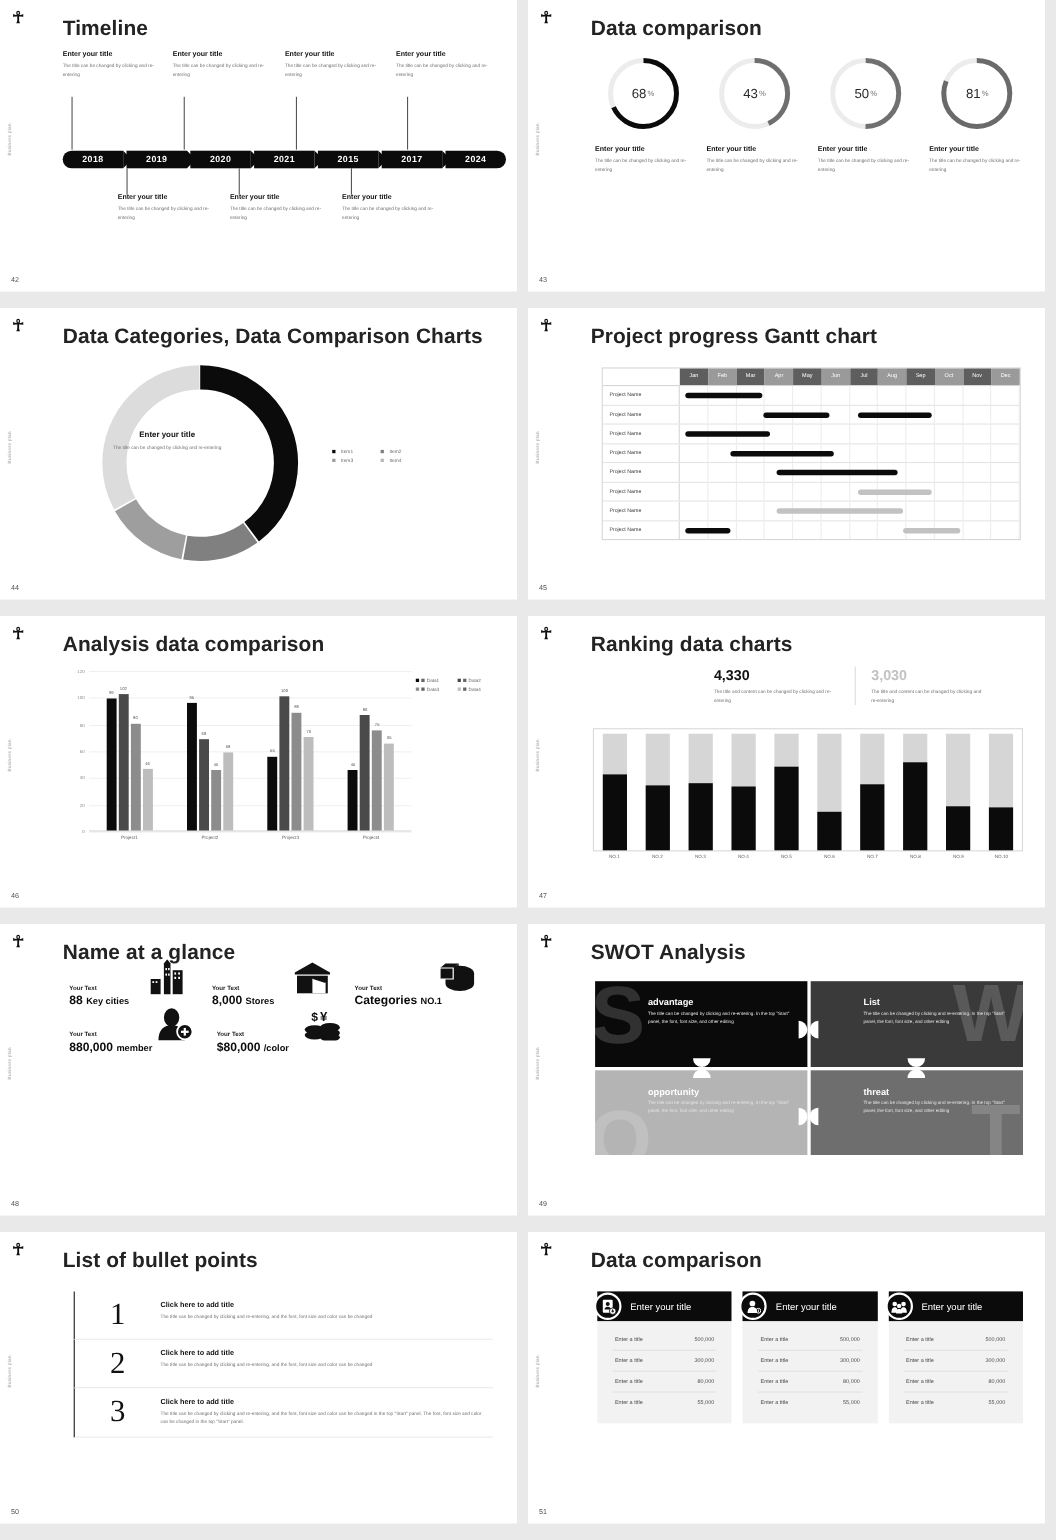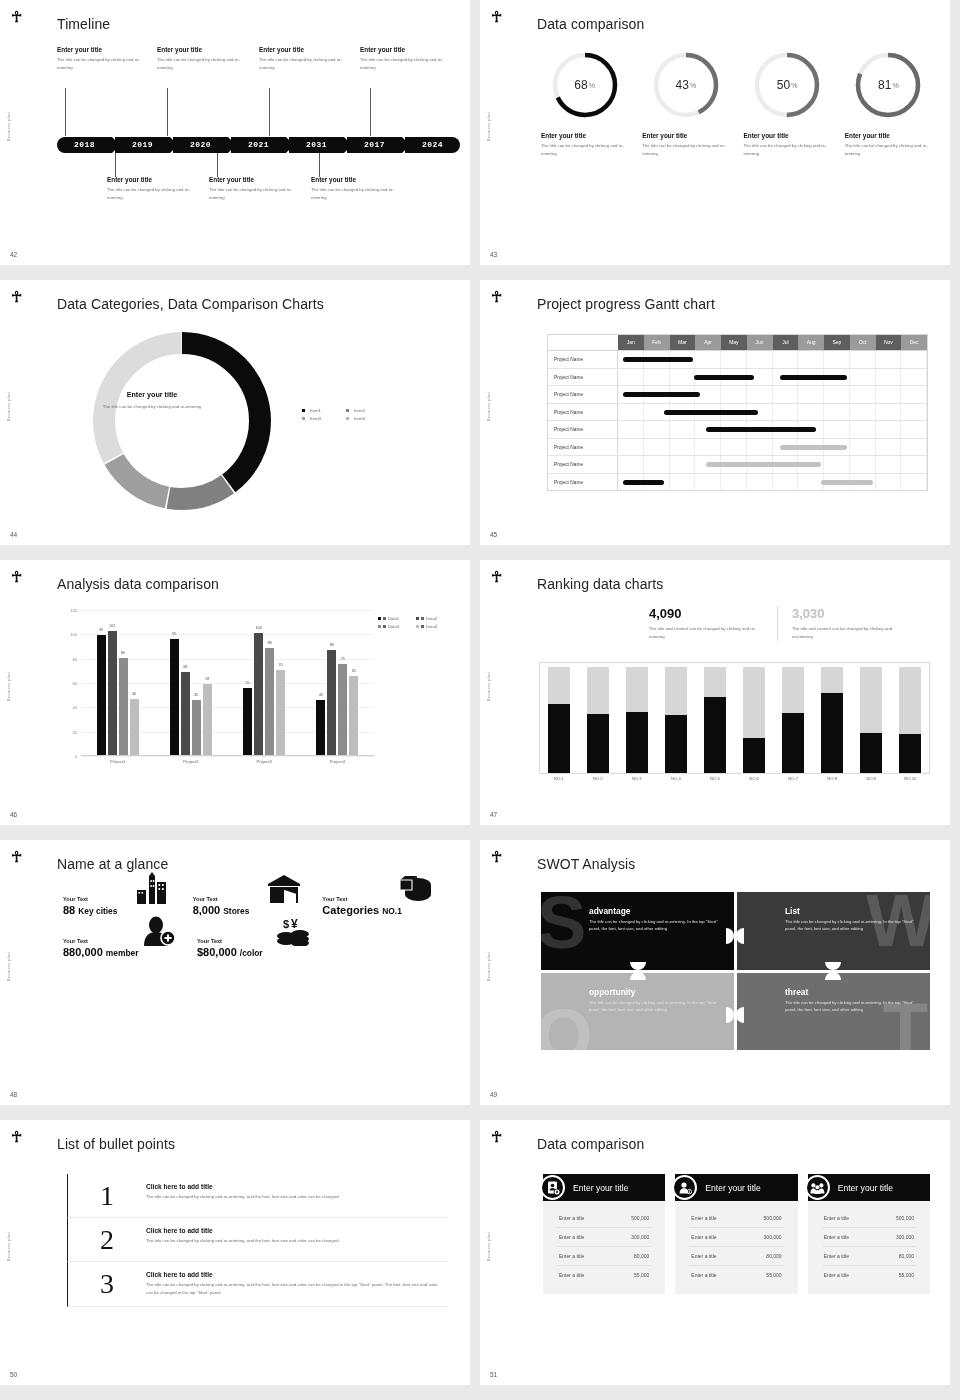--- a/index.html
+++ b/index.html
@@ -27,34 +27,34 @@
   .vlabel {
     position: absolute; left: 6px; top: 112px;
     font-size: 4.2px; letter-spacing: .25px; color: #9b9b9b;
     writing-mode: vertical-rl; transform: rotate(180deg);
     white-space: nowrap;
   }
   .pgnum { position: absolute; left: 10px; bottom: 7px; font-size: 6.5px; color: #555; }
 
   .stitle {
     position: absolute; left: 57px; top: 16px;
-    font-size: 14px; color: #232323; font-weight: 400; letter-spacing: .1px;
+    font-size: 19px; color: #232323; font-weight: 700; letter-spacing: .1px;
   }
   .body { position: absolute; left: 57px; right: 18px; top: 42px; bottom: 20px; }
 
   
   .h4 { font-size: 6.4px; font-weight: 700; color: #111; }
   .p3 { font-size: 4.3px; color: #6f6f6f; line-height: 1.85; }
 
   
   .tl-top { position: absolute; left: 0; top: 4px; width: 100%; height: 52px; }
   .tl-item { position: absolute; width: 98px; }
   .tl-item .h4 { margin-bottom: 3px; }
   .tl-stem { position: absolute; width: 1px; background: #555; }
-  .tl-bar { position: absolute; left: 0; top: 95px; height: 16px; display: flex; font-family: Liberation Mono, monospace; }
+  .tl-bar { position: absolute; left: 0; top: 95px; height: 16px; display: flex; }
   .chev {
     position: relative; width: 55px; height: 16px; background: #0b0b0b;
     color: #fff; font-size: 8px; font-weight: 700; text-align: center;
     line-height: 16px; margin-right: 3px; letter-spacing: .4px;
   }
   .chev:first-child { border-radius: 8px 0 0 8px; }
   .chev:last-child { border-radius: 0 8px 8px 0; margin-right: 0; }
   .chev:not(:last-child)::after {
     content: ""; position: absolute; right: -8px; top: 0;
     border-left: 8px solid #0b0b0b; border-top: 8px solid transparent;
@@ -220,21 +220,21 @@
           <div class="tl-item" style="left: 303px;">
             <div class="h4">Enter your title</div>
             <div class="p3">The title can be changed by clicking and re-entering</div>
           </div>
         </div>
       <div class="tl-bar" id="tl-bar">
           <div class="chev">2018</div>
           <div class="chev">2019</div>
           <div class="chev">2020</div>
           <div class="chev">2021</div>
-          <div class="chev">2031</div>
+          <div class="chev">2015</div>
           <div class="chev">2017</div>
           <div class="chev">2024</div>
         </div>
       <div class="tl-bot" id="tl-bot">
           <div class="tl-item" style="left: 50px; top: 16px;">
             <div class="h4">Enter your title</div>
             <div class="p3">The title can be changed by clicking and re-entering</div>
           </div>
           <div class="tl-item" style="left: 152px; top: 16px;">
             <div class="h4">Enter your title</div>
@@ -636,21 +636,21 @@
   <div class="slide">
     <div class="rail">
       <div class="logo">☥</div>
       <div class="vlabel">Business plan</div>
       <div class="pgnum">47</div>
     </div>
     <div class="stitle">Ranking data charts</div>
     <div class="body">
       <div class="rk-kpis" id="rk-kpis">
           <div class="rk-kpi">
-            <div class="rk-num">4,090</div>
+            <div class="rk-num">4,330</div>
             <div class="p3">The title and content can be changed by clicking and re-entering</div>
           </div>
           <div class="rk-kpi">
             <div class="rk-num muted">3,030</div>
             <div class="p3">The title and content can be changed by clicking and re-entering</div>
           </div>
         </div>
       <div class="rk-chart" id="rk-chart">
           <div class="rk-col">
             <div class="rk-stack">

